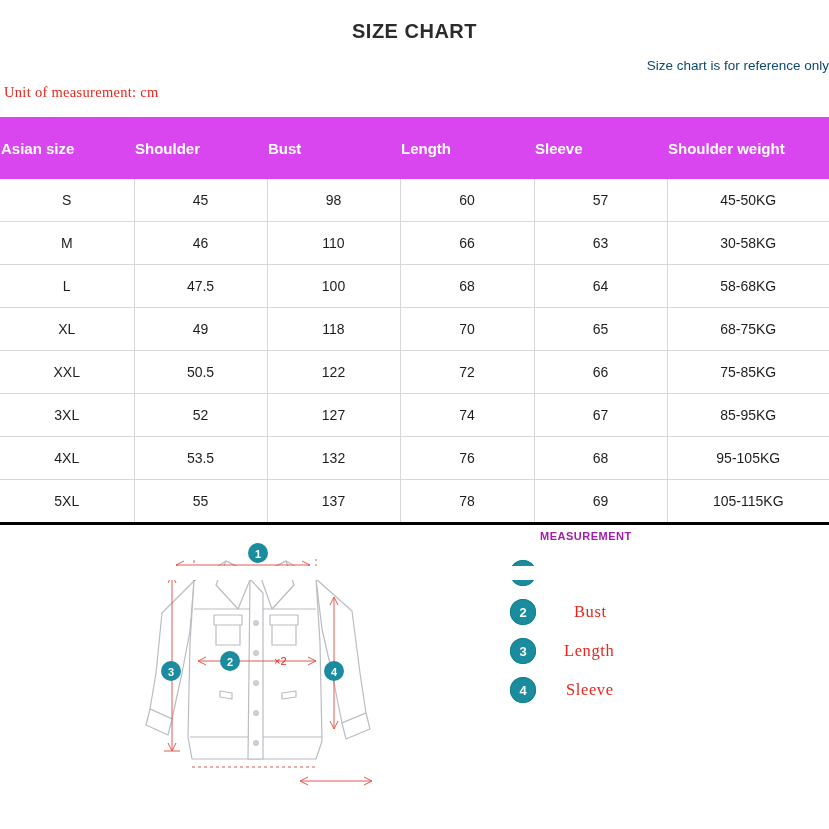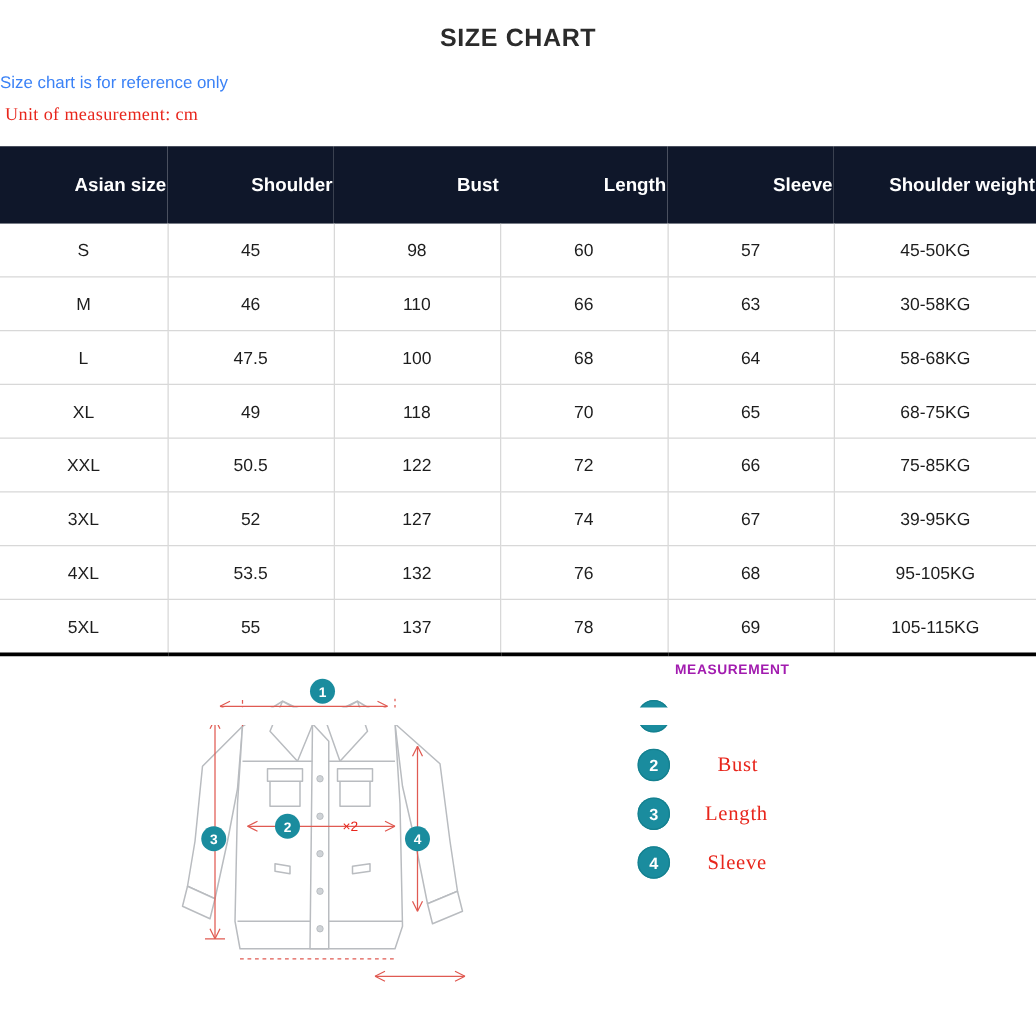--- a/index.html
+++ b/index.html
@@ -22,23 +22,23 @@
   }
   .title {
     text-align: center;
     font-size: 20px;
     font-weight: bold;
     color: #2b2b2b;
     letter-spacing: 0.5px;
     padding-top: 20px;
   }
   .subtitle {
-    text-align: left;
+    text-align: right;
     font-size: 13.5px;
-    color: #3b82f6;
+    color: #0c4a6e;
     padding-top: 15px;
   }
   .unit-note {
     position: absolute;
     left: 4px;
     top: 84px;
     font-family: "Liberation Serif", serif;
     font-size: 14.5px;
     color: #e8261c;
     letter-spacing: 0.3px;
@@ -46,26 +46,26 @@
   }
   table.size-table {
     position: absolute;
     left: 0;
     top: 117px;
     width: 829px;
     border-collapse: collapse;
     table-layout: fixed;
   }
   table.size-table thead th {
-    background: #0f172a;
+    background: #d946ef;
     color: #ffffff;
     font-size: 15px;
     font-weight: bold;
     height: 60px;
-    text-align: right;
+    text-align: left;
     vertical-align: middle;
     border: none;
   }
   table.size-table tbody td {
     height: 40px;
     text-align: center;
     vertical-align: middle;
     font-size: 14px;
     color: #1d1d1d;
     border-right: 1px solid #d8d8d8;
@@ -222,21 +222,21 @@
         <td>72</td>
         <td>66</td>
         <td>75-85KG</td>
       </tr>
       <tr>
         <td>3XL</td>
         <td>52</td>
         <td>127</td>
         <td>74</td>
         <td>67</td>
-        <td>39-95KG</td>
+        <td>85-95KG</td>
       </tr>
       <tr>
         <td>4XL</td>
         <td>53.5</td>
         <td>132</td>
         <td>76</td>
         <td>68</td>
         <td>95-105KG</td>
       </tr>
       <tr>

